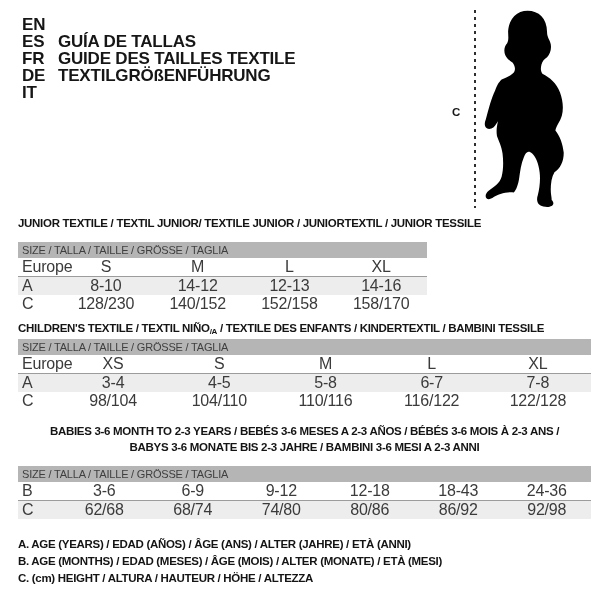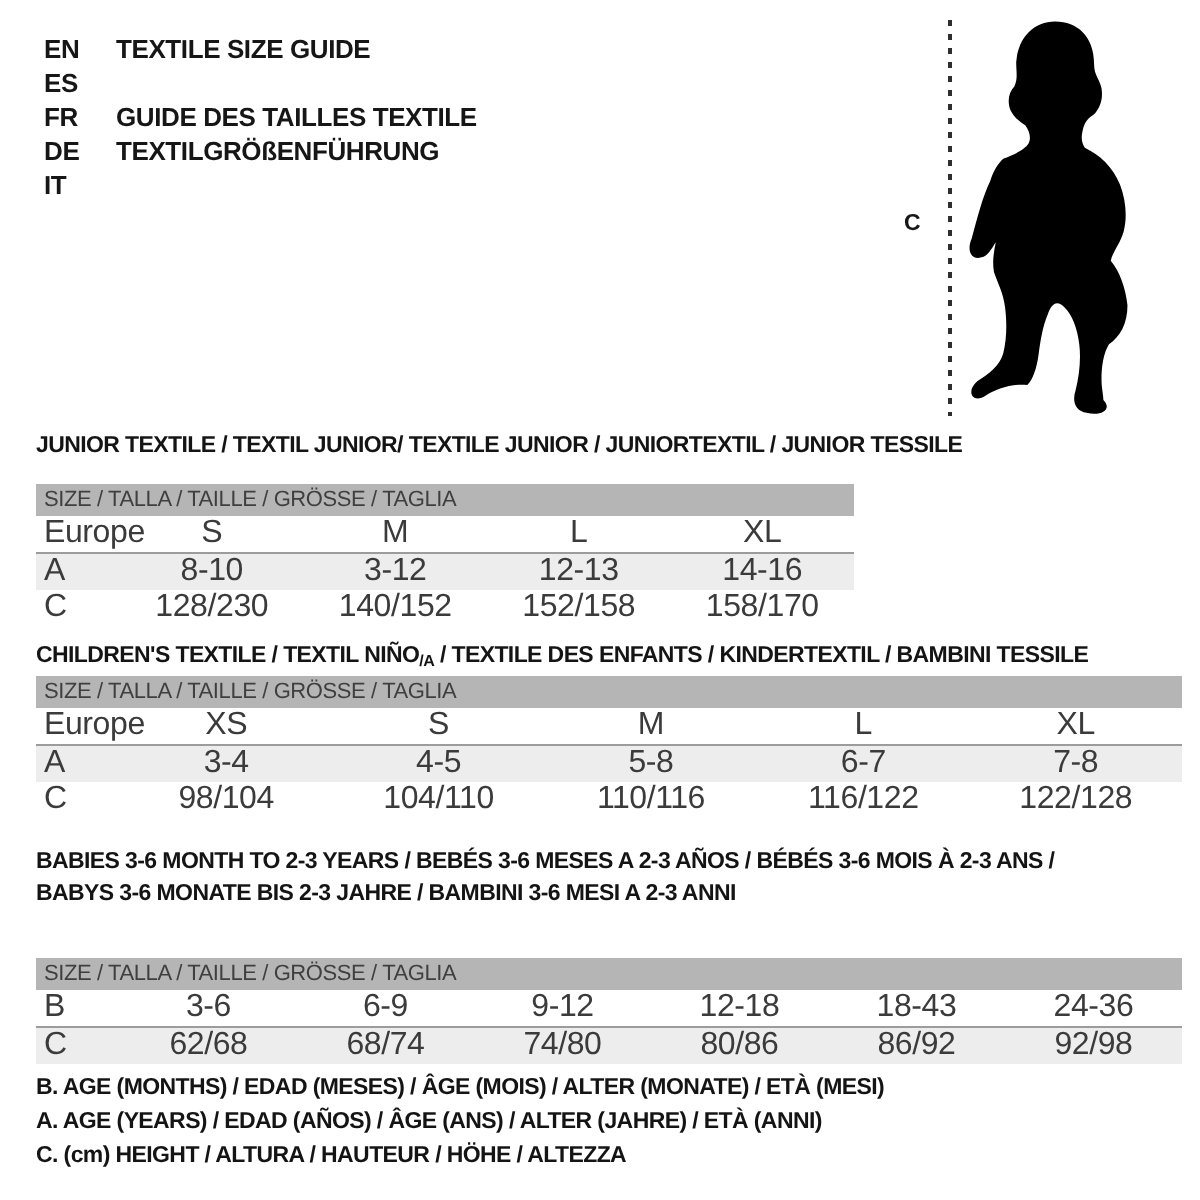--- a/index.html
+++ b/index.html
@@ -1,21 +1,21 @@
 <!DOCTYPE html>
 <html><head>
 <meta charset="utf-8">
 <style>
   html,body{margin:0;padding:0;background:#fff;}
   .page{position:relative;width:600px;height:600px;background:#ffffff;overflow:hidden;
         font-family:"Liberation Sans","DejaVu Sans",sans-serif;color:#111;}
 
   
   .lang-list{position:absolute;left:22px;top:16px;}
-  .lang-row{display:flex;line-height:17px;font-size:13px;font-weight:bold;letter-spacing:-0.2px;color:#161616;}
+  .lang-row{display:flex;line-height:17px;font-size:17px;font-weight:bold;letter-spacing:-0.2px;color:#161616;}
   .lang-code{width:36px;flex:0 0 36px;}
 
   
   .figure{position:absolute;left:450px;top:6px;width:145px;height:210px;}
   .measure-line{position:absolute;left:24px;top:4px;width:2px;height:198px;
                 background-image:repeating-linear-gradient(to bottom,#2e2e2e 0 3px,transparent 3px 7px);}
   .figure-label{position:absolute;left:2px;top:100px;font-size:11.5px;font-weight:bold;color:#161616;}
   .baby-svg{position:absolute;left:32px;top:2px;}
 
   
@@ -40,24 +40,24 @@
   .footnote{font-size:11.5px;font-weight:bold;letter-spacing:-0.3px;line-height:17px;color:#141414;}
 </style>
 </head>
 <body>
 
 <div class="page">
 
   <div class="lang-list">
     <div class="lang-row">
       <span class="lang-code">EN</span>
-      <span class="lang-title">TEXTILE SIZE GUIDE</span>
     </div>
     <div class="lang-row">
       <span class="lang-code">ES</span>
+      <span class="lang-title">GUÍA DE TALLAS</span>
     </div>
     <div class="lang-row">
       <span class="lang-code">FR</span>
       <span class="lang-title">GUIDE DES TAILLES TEXTILE</span>
     </div>
     <div class="lang-row">
       <span class="lang-code">DE</span>
       <span class="lang-title">TEXTILGRÖßENFÜHRUNG</span>
     </div>
     <div class="lang-row">
@@ -128,21 +128,21 @@
         <tr>
           <td class="row-label">Europe</td>
           <td>S</td>
           <td>M</td>
           <td>L</td>
           <td>XL</td>
         </tr>
         <tr>
           <td class="row-label">A</td>
           <td>8-10</td>
-          <td>3-12</td>
+          <td>14-12</td>
           <td>12-13</td>
           <td>14-16</td>
         </tr>
         <tr>
           <td class="row-label">C</td>
           <td>128/230</td>
           <td>140/152</td>
           <td>152/158</td>
           <td>158/170</td>
         </tr>
@@ -189,21 +189,21 @@
           <td>104/110</td>
           <td>110/116</td>
           <td>116/122</td>
           <td>122/128</td>
         </tr>
       </tbody>
     </table>
   </div>
 
   <div class="table-block" style="top:423px;">
-    <div class="tbl-title t3-title" style="margin-bottom:24px;">
+    <div class="tbl-title t3-title" style="margin-bottom:11px;text-align:center;">
       <div>BABIES 3-6 MONTH TO 2-3 YEARS / BEBÉS 3-6 MESES A 2-3 AÑOS / BÉBÉS 3-6 MOIS À 2-3 ANS /</div>
       <div>BABYS 3-6 MONATE BIS 2-3 JAHRE / BAMBINI 3-6 MESI A 2-3 ANNI</div>
     </div>
     <table class="size-table w573">
       <colgroup>
           <col class="lbl">
           <col>
           <col>
           <col>
           <col>
@@ -232,18 +232,18 @@
           <td>74/80</td>
           <td>80/86</td>
           <td>86/92</td>
           <td>92/98</td>
         </tr>
       </tbody>
     </table>
   </div>
 
   <div class="footnotes">
+    <div class="footnote">A. AGE (YEARS) / EDAD (AÑOS) / ÂGE (ANS) / ALTER (JAHRE) / ETÀ (ANNI)</div>
     <div class="footnote">B. AGE (MONTHS) / EDAD (MESES) / ÂGE (MOIS) / ALTER (MONATE) / ETÀ (MESI)</div>
-    <div class="footnote">A. AGE (YEARS) / EDAD (AÑOS) / ÂGE (ANS) / ALTER (JAHRE) / ETÀ (ANNI)</div>
     <div class="footnote">C. (cm) HEIGHT / ALTURA / HAUTEUR / HÖHE / ALTEZZA</div>
   </div>
 
 </div>
 
 </body></html>

